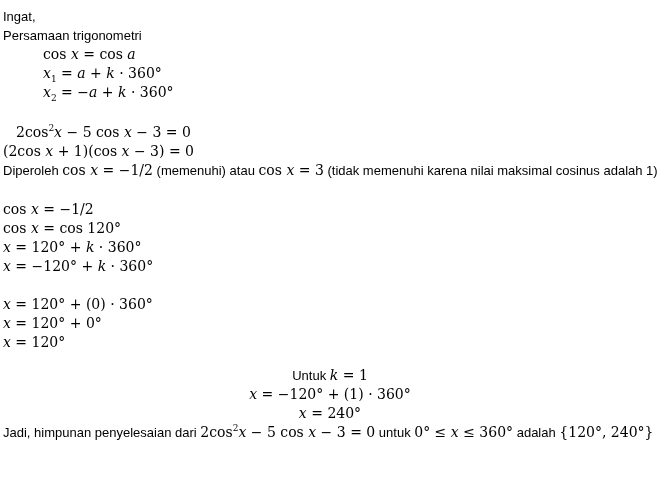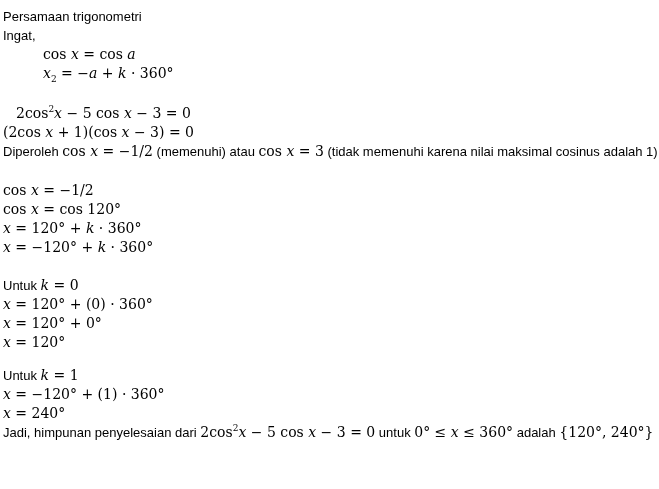--- a/index.html
+++ b/index.html
@@ -17,48 +17,48 @@
   .line .text { font-family: "Liberation Sans", sans-serif; font-size: 13px; }
   .line .math { font-family: "DejaVu Serif", serif; font-size: 14px; }
   .line .math i { font-style: italic; }
   sup { font-size: 9px; vertical-align: super; line-height: 0; }
   sub { font-size: 9px; vertical-align: sub; line-height: 0; }
   .indent { padding-left: 13px; }
   .sec-center { padding-left: 40px; }
   .sec-factoring   { margin-top: 21px; }
   .sec-solve       { margin-top: 20px; }
   .sec-k0          { margin-top: 19px; }
-  .sec-k1          { margin-top: 14px; }
+  .sec-k1          { margin-top: 14px; text-align: center; }
   .sec-conclusion  { }
 </style>
 </head>
 <body>
 
 <div class="doc">
     <div class="section sec-intro">
+      <div class="line"><span class="text">Ingat,</span></div>
       <div class="line"><span class="text">Persamaan trigonometri</span></div>
-      <div class="line"><span class="text">Ingat,</span></div>
     </div>
     <div class="section sec-formula sec-center">
       <div class="line"><span class="math">cos <i>x</i> = cos <i>a</i></span></div>
+      <div class="line"><span class="math"><i>x</i><sub>1</sub> = <i>a</i> + <i>k</i> · 360°</span></div>
       <div class="line"><span class="math"><i>x</i><sub>2</sub> = −<i>a</i> + <i>k</i> · 360°</span></div>
     </div>
     <div class="section sec-factoring">
       <div class="line indent"><span class="math">2cos<sup>2</sup><i>x</i> − 5 cos <i>x</i> − 3 = 0</span></div>
       <div class="line"><span class="math">(2cos <i>x</i> + 1)(cos <i>x</i> − 3) = 0</span></div>
       <div class="line"><span class="text">Diperoleh </span><span class="math">cos <i>x</i> = −1/2</span><span class="text"> (memenuhi) atau </span><span class="math">cos <i>x</i> = 3</span><span class="text"> (tidak memenuhi karena nilai maksimal cosinus adalah 1)</span></div>
     </div>
     <div class="section sec-solve">
       <div class="line"><span class="math">cos <i>x</i> = −1/2</span></div>
       <div class="line"><span class="math">cos <i>x</i> = cos 120°</span></div>
       <div class="line"><span class="math"><i>x</i> = 120° + <i>k</i> · 360°</span></div>
       <div class="line"><span class="math"><i>x</i> = −120° + <i>k</i> · 360°</span></div>
     </div>
     <div class="section sec-k0">
-      <div class="line"><span class="text">Untuk </span><span class="math"><i>k</i> = 0</span></div>
       <div class="line"><span class="math"><i>x</i> = 120° + (0) · 360°</span></div>
       <div class="line"><span class="math"><i>x</i> = 120° + 0°</span></div>
       <div class="line"><span class="math"><i>x</i> = 120°</span></div>
     </div>
     <div class="section sec-k1">
       <div class="line"><span class="text">Untuk </span><span class="math"><i>k</i> = 1</span></div>
       <div class="line"><span class="math"><i>x</i> = −120° + (1) · 360°</span></div>
       <div class="line"><span class="math"><i>x</i> = 240°</span></div>
     </div>
     <div class="section sec-conclusion">

